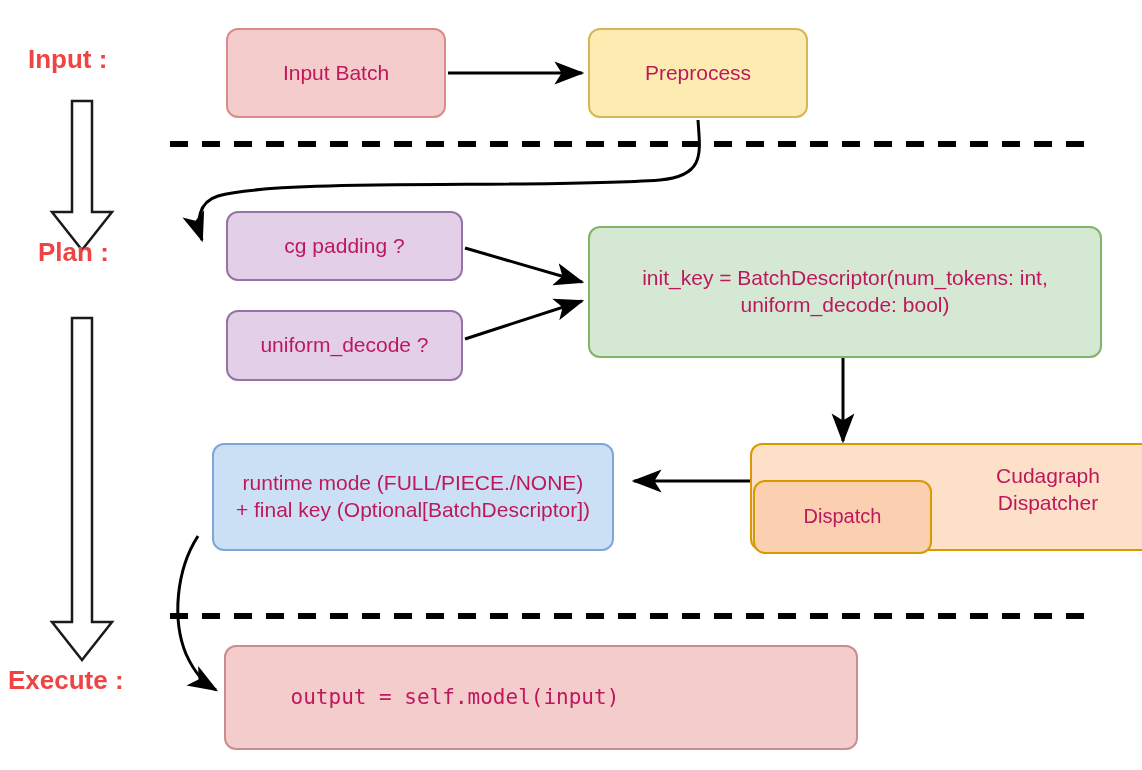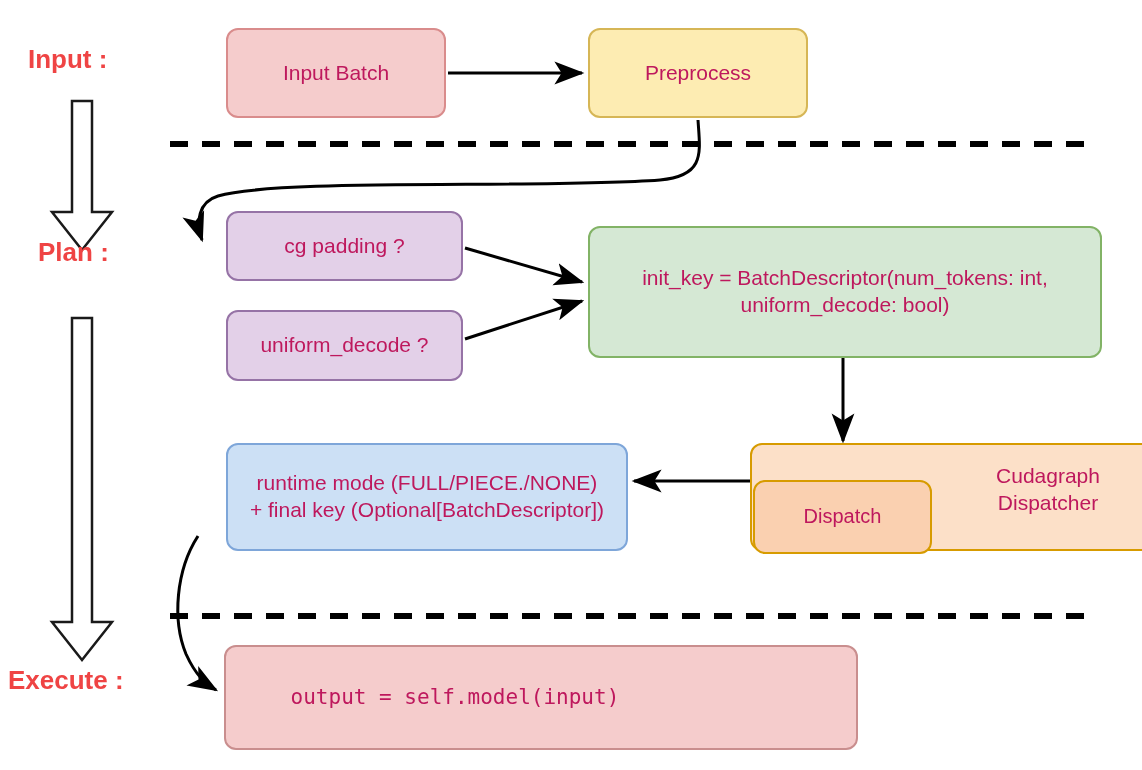--- a/index.html
+++ b/index.html
@@ -70,21 +70,21 @@
   }
   #node-uniform-decode {
     left: 226px; top: 298px; width: 237px; height: 71px;
     background: #e3d0e8; border: 2px solid #9673a6; margin-top: 12px;
   }
   #node-init-key {
     left: 588px; top: 226px; width: 514px; height: 132px;
     background: #d5e8d4; border: 2px solid #82b366;
   }
   #node-runtime-mode {
-    left: 226px; top: 443px; width: 402px; height: 108px;
+    left: 212px; top: 443px; width: 402px; height: 108px;
     background: #cce0f5; border: 2px solid #7ea6d9;
   }
   #node-cudagraph-dispatcher {
     left: 750px; top: 443px; width: 416px; height: 108px;
     background: #fce0c8; border: 2px solid #d79b00;
     align-items: flex-start;
     padding-top: 18px;
     padding-left: 190px;
   }
   #node-dispatch {

